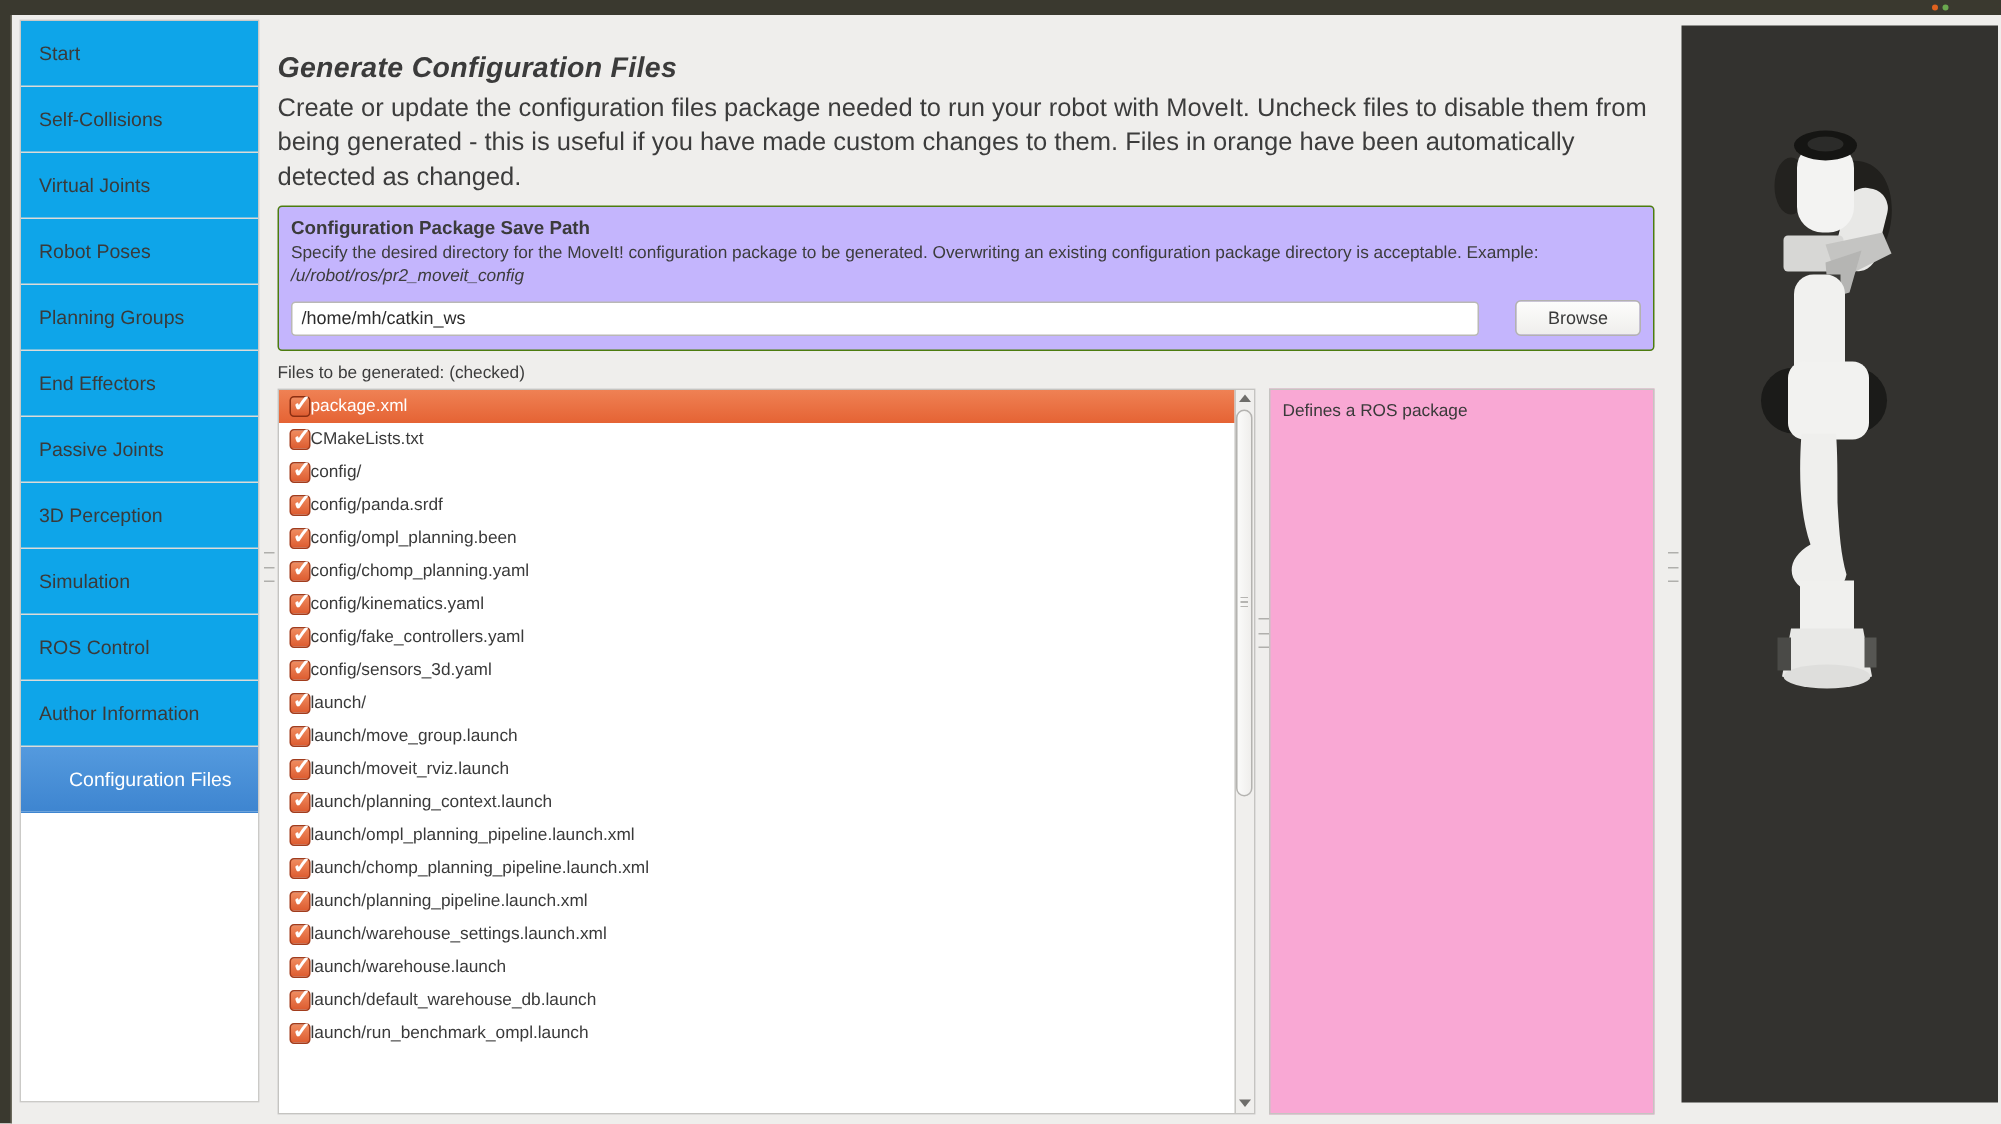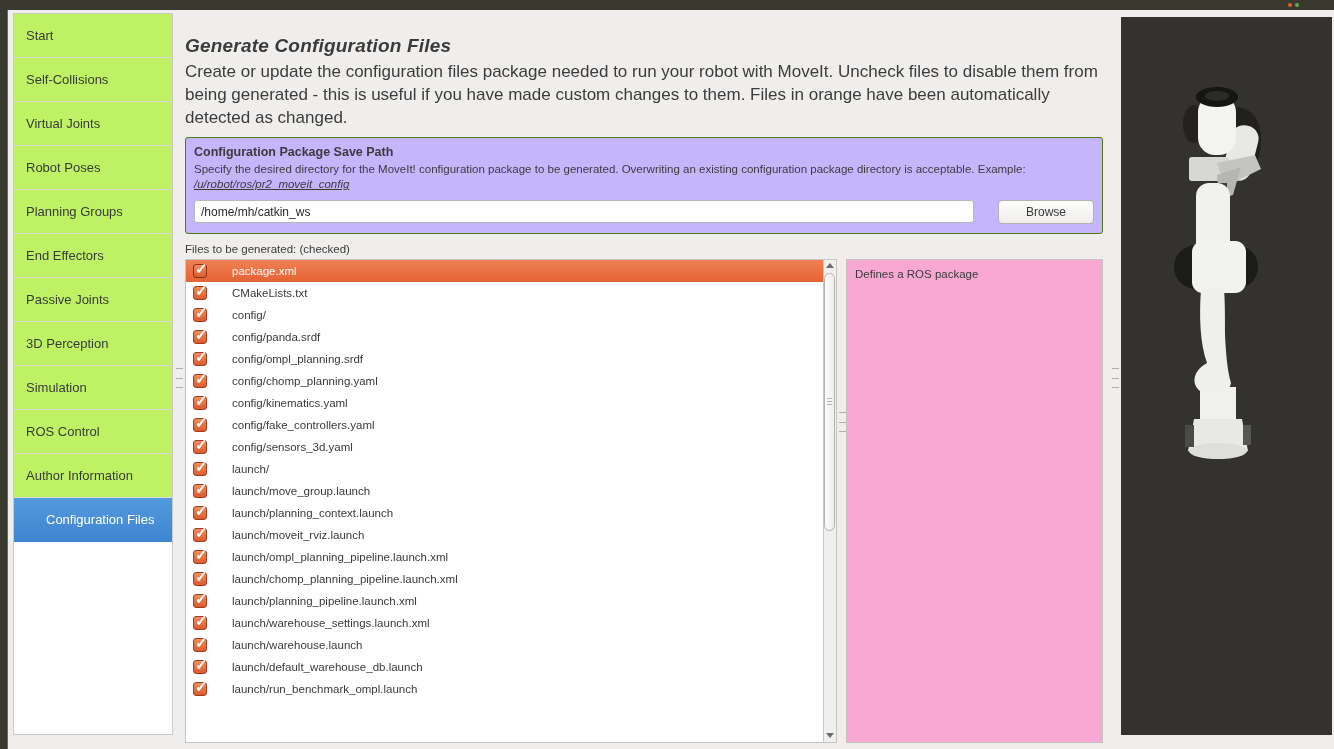--- a/index.html
+++ b/index.html
@@ -16,53 +16,53 @@
   .top-dot { position:absolute; top:3px; width:4px; height:4px; border-radius:2px; }
   .top-dot.orange { left:1288px; background:#e0611e; }
   .top-dot.green  { left:1295px; background:#6aa84f; }
   .left-strip { position:absolute; left:0; top:10px; width:8px; height:739px; background:#3a392f; border-right:1px solid #6b695c; z-index:5; }
 
   
   .sidebar { position:absolute; left:13px; top:13px; width:160px; height:722px; background:#ffffff; border:1px solid #cbcac7; }
   .sidebar-item {
     height:44px; line-height:44px; padding-left:12px;
     font-size:13px; color:#3a3a3a;
-    background:#bef264; border-bottom:1px solid #dcdbd8;
+    background:#0ea5e9; border-bottom:1px solid #dcdbd8;
     cursor:default; white-space:nowrap; overflow:hidden;
   }
   .sidebar-item.selected { background:linear-gradient(#549ade,#3e85d0); color:#ffffff; border-bottom-color:#3e85d0;padding-left:32px; }
 
   
   .main { position:absolute; left:185px; top:10px; width:918px; }
   .page-title { font-size:19px; font-weight:bold; color:#3b3b3b; margin-top:25px; letter-spacing:0.2px;font-style:italic; }
   .page-desc { font-size:17px; line-height:1.35; margin-top:4px; color:#3c3c3c; }
 
   .groupbox { margin-top:7px; border:1px solid #4d7c0f; border-radius:3px; background:#c4b5fd; padding:7px 8px 9px 8px; }
   .groupbox-title { font-size:12.5px; font-weight:bold; color:#3b3b3b; }
   .groupbox-desc { font-size:11.5px; line-height:1.35; margin-top:3px; }
-  .groupbox-desc em { font-style:italic;text-decoration:underline; }
-  .path-row { display:flex; gap:24px; margin-top:7px; align-items:center; }
+  .groupbox-desc em { font-style:italic; }
+  .path-row { display:flex; gap:24px; margin-top:7px; align-items:flex-end; }
   .path-input {
     flex:1; height:23px; background:#fff; border:1px solid #b9b8b5; border-radius:3px;
     padding:0 6px; font-size:12px; color:#2b2b2b; font-family:"Liberation Sans",sans-serif;
   }
   .btn {
     display:flex; align-items:center; justify-content:center;
     background:linear-gradient(#fdfdfc,#efeeec);
     border:1px solid #b3b2af; border-radius:4px;
     font-size:12px; color:#3a3a3a; cursor:default;
   }
-  .browse-btn { width:96px; height:24px; flex:0 0 auto; }
+  .browse-btn { width:84px; height:24px; flex:0 0 auto; }
 
   .files-label { font-size:11.5px; margin:9px 0 4px 0; }
 
   .content-row { display:flex; gap:9px; height:484px; }
   .file-list { position:relative; width:652px; background:#ffffff; border:1px solid #c5c4c1; overflow:hidden; }
   .rows { position:absolute; left:0; top:0; right:13px; }
-  .file-row { display:flex; align-items:center; gap:25px; height:22px; padding-left:7px; font-size:11.5px; color:#3a3a3a; width:652px; }
+  .file-row { display:flex; align-items:center; gap:0; height:22px; padding-left:7px; font-size:11.5px; color:#3a3a3a; width:652px; }
   .file-row.selected { background:linear-gradient(#ef8154,#e56334); color:#ffffff; }
   .checkbox {
     position:relative; flex:0 0 auto; width:14px; height:14px;
     border:1px solid #a23c1c; border-radius:3px;
     background:linear-gradient(#f08c60,#dd5c30);
   }
   .checkbox::after {
     content:"\2713"; position:absolute; left:1px; top:-5px;
     color:#ffffff; font-size:15px; font-weight:bold;
   }
@@ -207,21 +207,21 @@
           <div class="file-row">
           <span class="checkbox"></span>
           <span class="file-label">config/</span>
         </div>
           <div class="file-row">
           <span class="checkbox"></span>
           <span class="file-label">config/panda.srdf</span>
         </div>
           <div class="file-row">
           <span class="checkbox"></span>
-          <span class="file-label">config/ompl_planning.srdf</span>
+          <span class="file-label">config/ompl_planning.been</span>
         </div>
           <div class="file-row">
           <span class="checkbox"></span>
           <span class="file-label">config/chomp_planning.yaml</span>
         </div>
           <div class="file-row">
           <span class="checkbox"></span>
           <span class="file-label">config/kinematics.yaml</span>
         </div>
           <div class="file-row">
@@ -235,25 +235,25 @@
           <div class="file-row">
           <span class="checkbox"></span>
           <span class="file-label">launch/</span>
         </div>
           <div class="file-row">
           <span class="checkbox"></span>
           <span class="file-label">launch/move_group.launch</span>
         </div>
           <div class="file-row">
           <span class="checkbox"></span>
+          <span class="file-label">launch/moveit_rviz.launch</span>
+        </div>
+          <div class="file-row">
+          <span class="checkbox"></span>
           <span class="file-label">launch/planning_context.launch</span>
-        </div>
-          <div class="file-row">
-          <span class="checkbox"></span>
-          <span class="file-label">launch/moveit_rviz.launch</span>
         </div>
           <div class="file-row">
           <span class="checkbox"></span>
           <span class="file-label">launch/ompl_planning_pipeline.launch.xml</span>
         </div>
           <div class="file-row">
           <span class="checkbox"></span>
           <span class="file-label">launch/chomp_planning_pipeline.launch.xml</span>
         </div>
           <div class="file-row">

